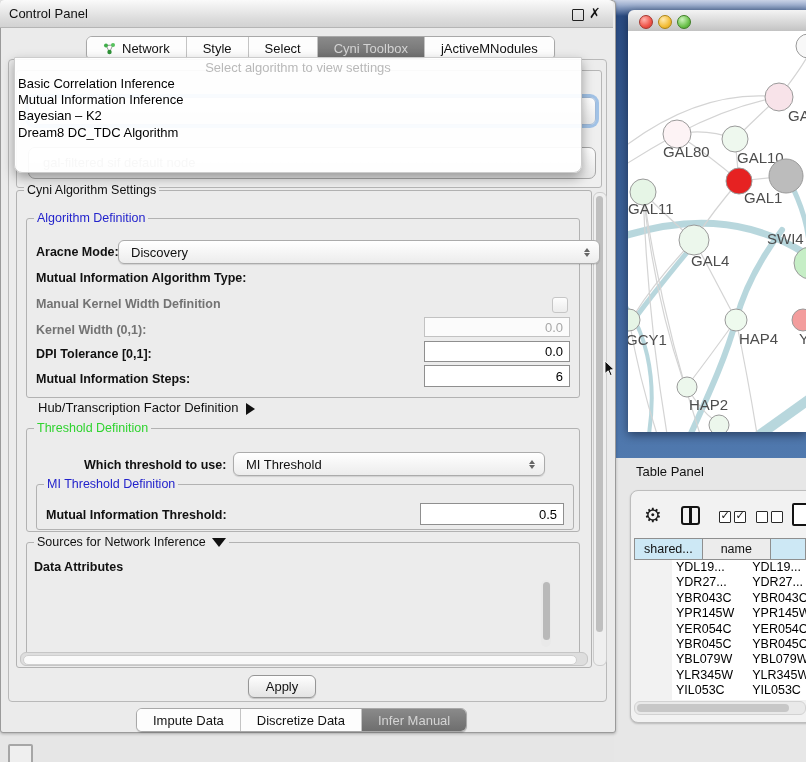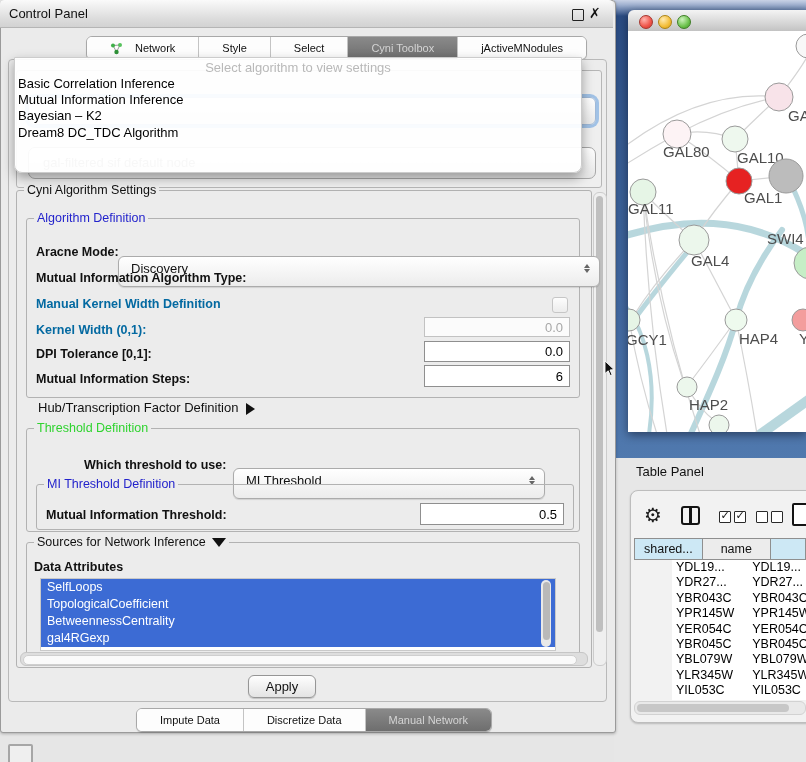--- a/index.html
+++ b/index.html
@@ -12,21 +12,21 @@
     border-radius:4px 4px 3px 3px;box-shadow:0 1px 3px rgba(0,0,0,.25);}
   .cp-titlebar{left:0;top:5;width:613px;height:27px;background:linear-gradient(#fafafa,#dcdcdc 70%,#d2d2d2);
     border-bottom:1px solid #b5b5b5;border-radius:4px 4px 0 0;}
   .cp-title{position:absolute;left:9px;top:6px;font-size:13px;color:#111;}
   .float-ico{position:absolute;left:572px;top:9px;width:10px;height:10px;border:1.6px solid #222;border-radius:1px;}
   .close-ico{position:absolute;left:589px;top:5px;font-size:14px;font-weight:bold;color:#111;}
 
   
   .tabbar{display:flex;height:22px;background:#fff;border:1px solid #a8a8a8;border-radius:6px;overflow:hidden;
     box-shadow:0 1px 1px rgba(0,0,0,.15);}
-  .tab{display:flex;align-items:center;gap:12px;padding:0 23px;font-size:11px;color:#111;background:#fdfdfd;
+  .tab{display:flex;align-items:center;gap:6px;padding:0 16px;font-size:13px;color:#111;background:#fdfdfd;
     border-left:1px solid #c4c4c4;white-space:nowrap;cursor:default;}
   .tab:first-child{border-left:none;}
   .tab.sel{background:linear-gradient(#8a8a8a,#6e6e6e);color:#d4d4d4;}
   .net-ico svg{display:block;}
 
   
   .cp-content{left:8px;top:59px;width:597px;height:641px;background:#ececec;border:1px solid #b9b9b9;border-radius:4px;}
 
   
   .bg-group{left:16px;top:70px;width:584px;height:116px;border:1px solid #b6b6b6;border-radius:3px;background:#efefef;}
@@ -41,25 +41,25 @@
     border:1px solid #cccccc;border-radius:0 0 8px 8px;box-shadow:0 5px 12px rgba(0,0,0,.35);overflow:hidden;}
   .dd-placeholder{height:16px;text-align:center;color:#b9b9b9;font-size:13px;padding-top:2px;}
   .dd-item{height:16.2px;line-height:16.2px;padding-left:3px;font-size:13px;color:#000;}
   .dd-item.bold{font-weight:bold;}
 
   
   .gbox{border:1px solid #b2b2b2;border-radius:3px;}
   .glabel{position:absolute;font-size:12.5px;background:#ececec;padding:0 3px;white-space:nowrap;}
   .lbl-blue{color:#2323cc;} .lbl-green{color:#2fd32f;}
   .flabel{position:absolute;font-weight:bold;font-size:12.5px;white-space:nowrap;}
-  .flabel.dis{color:#0369a1;}
+  .flabel.dis{color:#737373;}
 
   .combo{position:absolute;height:22px;border:1px solid #ababab;border-radius:6px;
     background:linear-gradient(#ffffff,#ececec);display:flex;align-items:center;
-    padding:0 8px 7px 12px;font-size:13px;box-shadow:0 1px 1px rgba(0,0,0,.12);margin-top:16px;}
+    padding:0 8px 0 12px;font-size:13px;box-shadow:0 1px 1px rgba(0,0,0,.12);}
   .combo .cval{flex:1;}
   .stepper{width:9px;display:flex;flex-direction:column;align-items:center;gap:1px;}
   .stepper i{width:0;height:0;border-left:3.5px solid transparent;border-right:3.5px solid transparent;}
   .stepper i.up{border-bottom:4px solid #666;}
   .stepper i.dn{border-top:4px solid #666;}
 
   .tfield{position:absolute;border:1px solid #8f8f8f;background:#fff;font-size:13px;text-align:right;
     padding:0 6px;font-family:"Liberation Sans","DejaVu Sans",sans-serif;box-sizing:border-box;}
   .tfield.dis{color:#a8a8a8;border-color:#c2c2c2;background:#fbfbfb;}
   .cbox{position:absolute;width:14px;height:14px;border:1px solid #c6c6c6;border-radius:3px;
@@ -361,43 +361,37 @@
   <div class="abs gbox" style="left:36px;top:484px;width:536px;height:44px;"></div>
   <div class="glabel lbl-blue" style="left:44px;top:477px;">MI Threshold Definition</div>
   <div class="flabel" style="left:46px;top:508px;">Mutual Information Threshold:</div>
   <input class="tfield" style="left: 420px; top: 503px; width: 144px; height: 22px;" value="0.5">
 
   <div class="abs gbox" style="left:26px;top:542px;width:552px;height:122px;"></div>
   <div class="glabel" style="left:34px;top:535px;">
     <span>Sources for Network Inference</span><span class="tri-d"></span>
   </div>
   <div class="flabel" style="left:34px;top:560px;">Data Attributes</div>
-  <div class="abs attr-list">
-      <div class="attr-item sel">SelfLoops</div>
-      <div class="attr-item sel">TopologicalCoefficient</div>
-      <div class="attr-item sel">BetweennessCentrality</div>
-      <div class="attr-item sel">gal4RGexp</div>
-    </div>
   <div class="abs list-vscroll">
     <div class="list-vthumb"></div>
   </div>
   <div class="abs hscroll">
     <div class="hthumb"></div>
   </div>
 
   <div class="abs apply-btn">Apply</div>
   <div class="abs tabbar" style="left:136px;top:708px;">
       <div class="tab">
         <span>Impute Data</span>
       </div>
       <div class="tab">
         <span>Discretize Data</span>
       </div>
       <div class="tab sel">
-        <span>Manual Network</span>
+        <span>Infer Manual</span>
       </div>
     </div>
 
   <div class="abs dd-overlay">
     <div class="dd-placeholder">Select algorithm to view settings</div>
     <div>
         <div class="dd-item">Basic Correlation Inference</div>
         <div class="dd-item">Mutual Information Inference</div>
         <div class="dd-item">Bayesian – K2</div>
         <div class="dd-item">Dream8 DC_TDC Algorithm</div>

